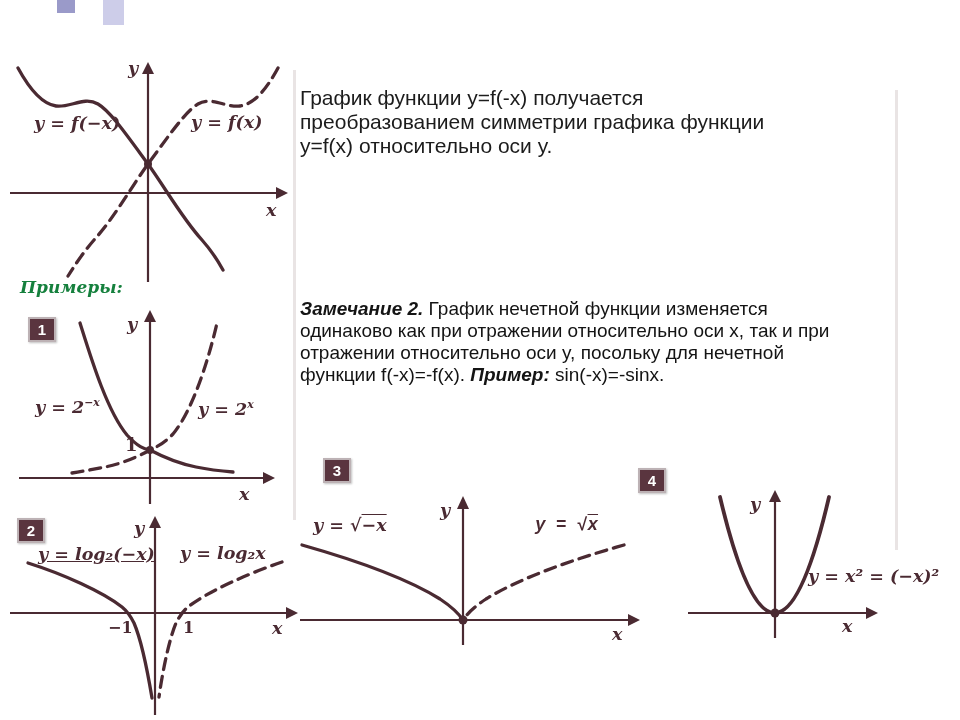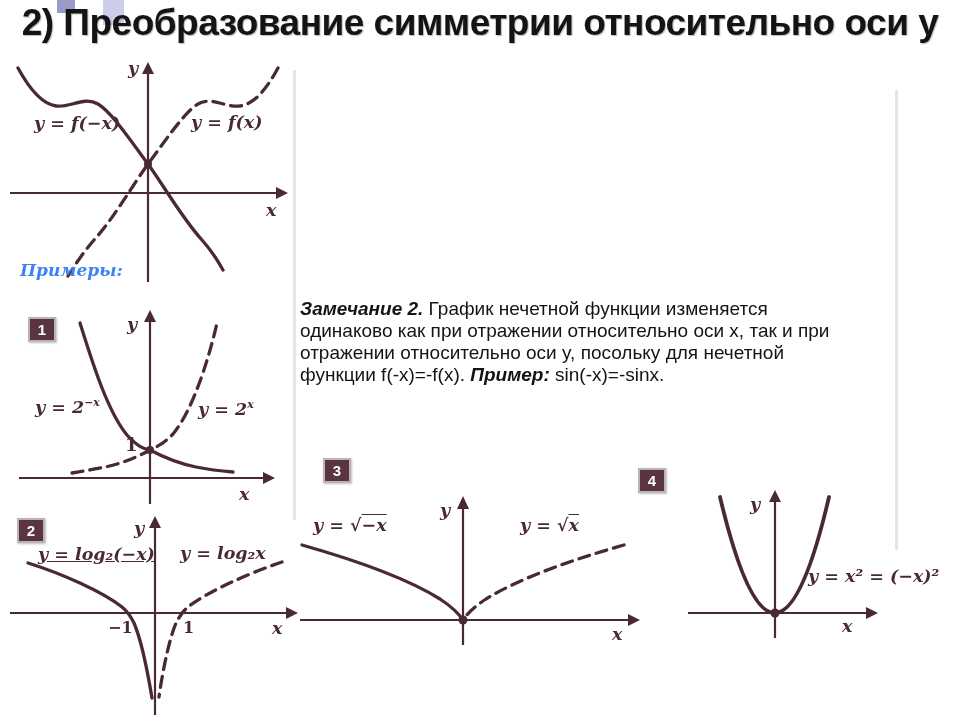--- a/index.html
+++ b/index.html
@@ -14,23 +14,23 @@
     text-shadow:1px 1px 1px rgba(60,60,60,.35);letter-spacing:-0.5px;
   }
   .intro{
     position:absolute;left:300px;top:86px;width:500px;
     font-size:21px;line-height:24px;white-space:pre-line;color:#1c1c1c;
   }
   .note{position:absolute;left:300px;width:658px;font-size:19px;line-height:22px;color:#141414;}
   .note .lead{font-weight:bold;font-style:italic;}
   .note .body{white-space:pre-line;}
   .examples-heading{
-    position:absolute;left:20px;top:260px;
+    position:absolute;left:20px;top:277px;
     font-family:"DejaVu Serif","Liberation Serif",serif;
-    font-weight:bold;font-style:italic;font-size:17px;color:#3b82f6;
+    font-weight:bold;font-style:italic;font-size:17px;color:#15803d;
   }
   .fig{position:absolute;}
   .fig svg{position:absolute;left:0;top:0;overflow:visible;}
   .seriflab{
     position:absolute;font-family:"DejaVu Serif","Liberation Serif",serif;
     font-weight:bold;font-style:italic;font-size:17.5px;color:#4a2a32;white-space:nowrap;
   }
   .seriflab sup{font-size:0.62em;}
   .radicand{text-decoration:overline;}
   .ticklab{
@@ -52,38 +52,40 @@
 <body>
 
 <div class="slide">
 
   <div class="accent-square" style="left:57px;top:0;width:18px;height:13px;background:#9a9ac9;"></div>
   <div class="accent-square" style="left:103px;top:0;width:21px;height:25px;background:#cdcde9;"></div>
 
   <div class="scan-edge" style="left:293px;top:70px;height:450px;"></div>
   <div class="scan-edge" style="left:895px;top:90px;height:460px;"></div>
 
-  <div class="title-line" style="top:3px;">2) Преобразование симметрии относительно оси y</div>
 
   <div class="fig" style="left:8px;top:60px;width:285px;height:228px;">
     <svg width="285" height="228" viewBox="0 0 285 228">
       <line class="ink-line" x1="140" y1="10" x2="140" y2="222"></line>
       <polygon class="ink-fill" points="134,14 140,2 146,14"></polygon>
       <line class="ink-line" x1="2" y1="133" x2="270" y2="133"></line>
       <polygon class="ink-fill" points="268,127 280,133 268,139"></polygon>
       <path class="ink-curve" d="M10,8 C22,30 34,44 48,46 C62,48 76,36 90,44 C102,51 118,74 140,104 C158,129 174,158 194,180 C202,189 209,199 215,210"></path>
       <path class="ink-curve ink-dash" d="M270,8 C258,30 246,44 232,46 C218,48 204,36 190,44 C178,51 162,74 140,104 C122,129 106,158 86,180 C79,188 70,200 60,216"></path>
       <circle class="ink-fill" cx="140" cy="104" r="4"></circle>
     </svg>
     <span class="seriflab" style="left:26px;top:53px;">y = f(−x)</span>
     <span class="seriflab" style="left:183px;top:52px;">y = f(x)</span>
     <span class="seriflab" style="left:120px;top:-2px;">y</span>
     <span class="seriflab" style="left:258px;top:140px;">x</span>
   </div>
 
+  <div class="intro">График функции y=f(-x) получается
+преобразованием симметрии графика функции
+y=f(x) относительно оси y.</div>
 
   <div class="note" style="top:298px;">
     <span class="lead">Замечание 2.</span><span class="body"> График нечетной функции изменяется
 одинаково как при отражении относительно оси x, так и при
 отражении относительно оси y, посольку для нечетной
 функции f(-x)=-f(x). </span><span class="lead">Пример:</span><span> sin(-x)=-sinx.</span>
   </div>
 
   <div class="examples-heading">Примеры:</div>
 
@@ -128,21 +130,21 @@
     <svg width="345" height="200" viewBox="0 0 345 200">
       <line class="ink-line" x1="163" y1="55" x2="163" y2="197"></line>
       <polygon class="ink-fill" points="157,61 163,48 169,61"></polygon>
       <line class="ink-line" x1="0" y1="172" x2="330" y2="172"></line>
       <polygon class="ink-fill" points="328,166 340,172 328,178"></polygon>
       <path class="ink-curve" d="M2,97 C55,112 108,131 140,151 C152,159 159,166 163,172"></path>
       <path class="ink-curve ink-dash" d="M324,97 C271,112 218,131 186,151 C174,159 167,166 163,172"></path>
       <circle class="ink-fill" cx="163" cy="172" r="4.5"></circle>
     </svg>
     <span class="seriflab" style="left:13px;top:67px;"><span>y = √</span><span class="radicand">−x</span></span>
-    <span class="seriflab" style="left:220px;top:67px;"><span>y = √</span><span class="radicand">x</span></span>
+    <span class="seriflab" style="left:235px;top:67px;font-family:Liberation Mono, monospace;"><span>y = √</span><span class="radicand">x</span></span>
     <span class="seriflab" style="left:140px;top:52px;">y</span>
     <span class="seriflab" style="left:312px;top:176px;">x</span>
   </div>
 
   <div class="fig" style="left:630px;top:458px;width:330px;height:205px;">
     <div class="numbox" style="left:8px;top:10px;">4</div>
     <svg width="330" height="205" viewBox="0 0 330 205">
       <line class="ink-line" x1="145" y1="38" x2="145" y2="180"></line>
       <polygon class="ink-fill" points="139,44 145,32 151,44"></polygon>
       <line class="ink-line" x1="58" y1="155" x2="238" y2="155"></line>

